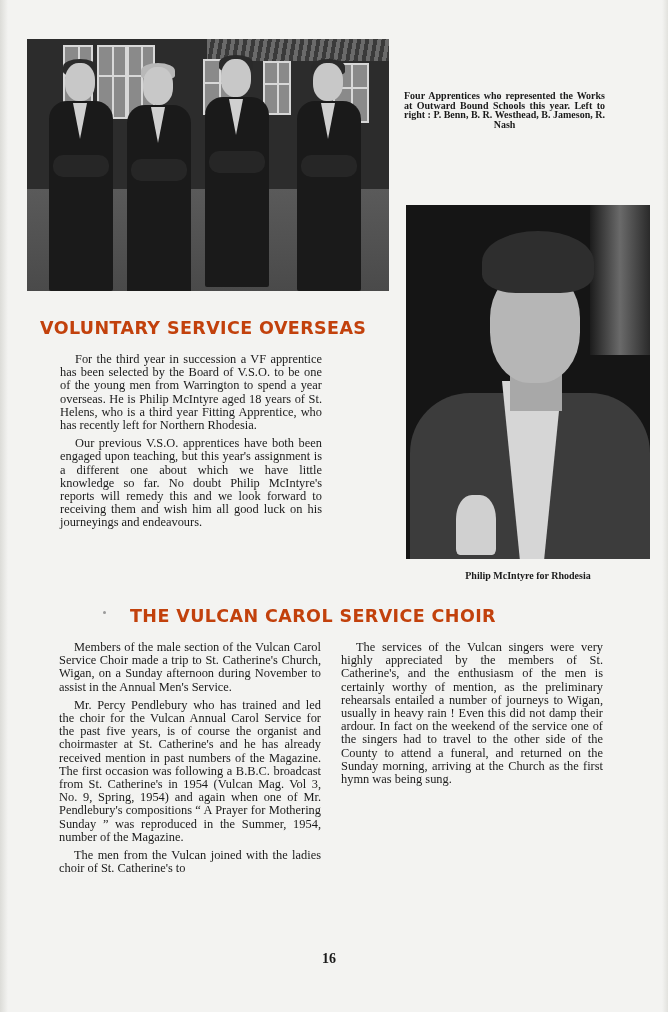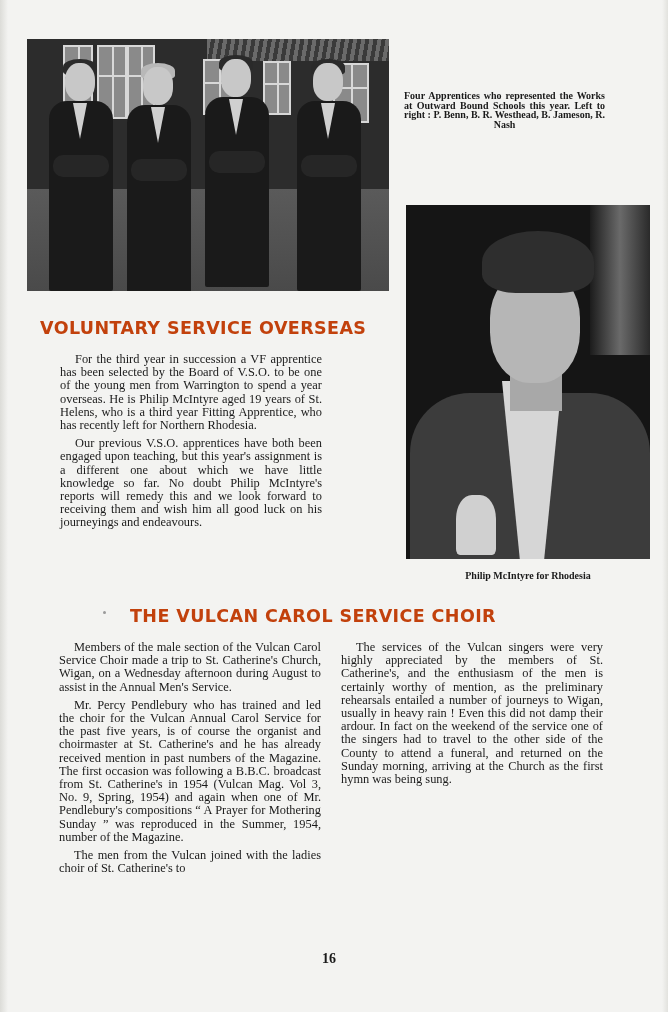--- a/index.html
+++ b/index.html
@@ -120,29 +120,29 @@
   <div class="p-neck"></div>
   <div class="p-face"></div>
   <div class="p-hair"></div>
   <div class="p-hand"></div>
 </div>
 
 <div id="portrait-caption" class="caption">Philip McIntyre for Rhodesia</div>
 
 <div id="vso-heading" class="heading">VOLUNTARY SERVICE OVERSEAS</div>
 <div id="vso-body" class="column">
-  <p>For the third year in succession a VF apprentice has been selected by the Board of V.S.O. to be one of the young men from Warrington to spend a year overseas. He is Philip McIntyre aged 19 years of St. Helens, who is a third year Fitting Apprentice, who has recently left for Northern Rhodesia.</p>
+  <p>For the third year in succession a VF apprentice has been selected by the Board of V.S.O. to be one of the young men from Warrington to spend a year overseas. He is Philip McIntyre aged 18 years of St. Helens, who is a third year Fitting Apprentice, who has recently left for Northern Rhodesia.</p>
   <p>Our previous V.S.O. apprentices have both been engaged upon teaching, but this year's assignment is a different one about which we have little knowledge so far. No doubt Philip McIntyre's reports will remedy this and we look forward to receiving them and wish him all good luck on his journeyings and endeavours.</p>
 </div>
 
 <div class="speck" style="left:103px;top:611px;"></div>
 <div id="choir-heading" class="heading">THE VULCAN CAROL SERVICE CHOIR</div>
 
 <div id="choir-left" class="column">
-  <p>Members of the male section of the Vulcan Carol Service Choir made a trip to St. Catherine's Church, Wigan, on a Wednesday afternoon during August to assist in the Annual Men's Service.</p>
+  <p>Members of the male section of the Vulcan Carol Service Choir made a trip to St. Catherine's Church, Wigan, on a Sunday afternoon during November to assist in the Annual Men's Service.</p>
   <p>Mr. Percy Pendlebury who has trained and led the choir for the Vulcan Annual Carol Service for the past five years, is of course the organist and choirmaster at St. Catherine's and he has already received mention in past numbers of the Magazine. The first occasion was following a B.B.C. broadcast from St. Catherine's in 1954 (Vulcan Mag. Vol 3, No. 9, Spring, 1954) and again when one of Mr. Pendlebury's compositions “ A Prayer for Mothering Sunday ” was reproduced in the Summer, 1954, number of the Magazine.</p>
   <p>The men from the Vulcan joined with the ladies choir of St. Catherine's to</p>
 </div>
 
 <div id="choir-right" class="column">
   <p>The services of the Vulcan singers were very highly appreciated by the members of St. Catherine's, and the enthusiasm of the men is certainly worthy of mention, as the preliminary rehearsals entailed a number of journeys to Wigan, usually in heavy rain ! Even this did not damp their ardour. In fact on the weekend of the service one of the singers had to travel to the other side of the County to attend a funeral, and returned on the Sunday morning, arriving at the Church as the first hymn was being sung.</p>
 </div>
 
 <div id="page-number">16</div>
 

